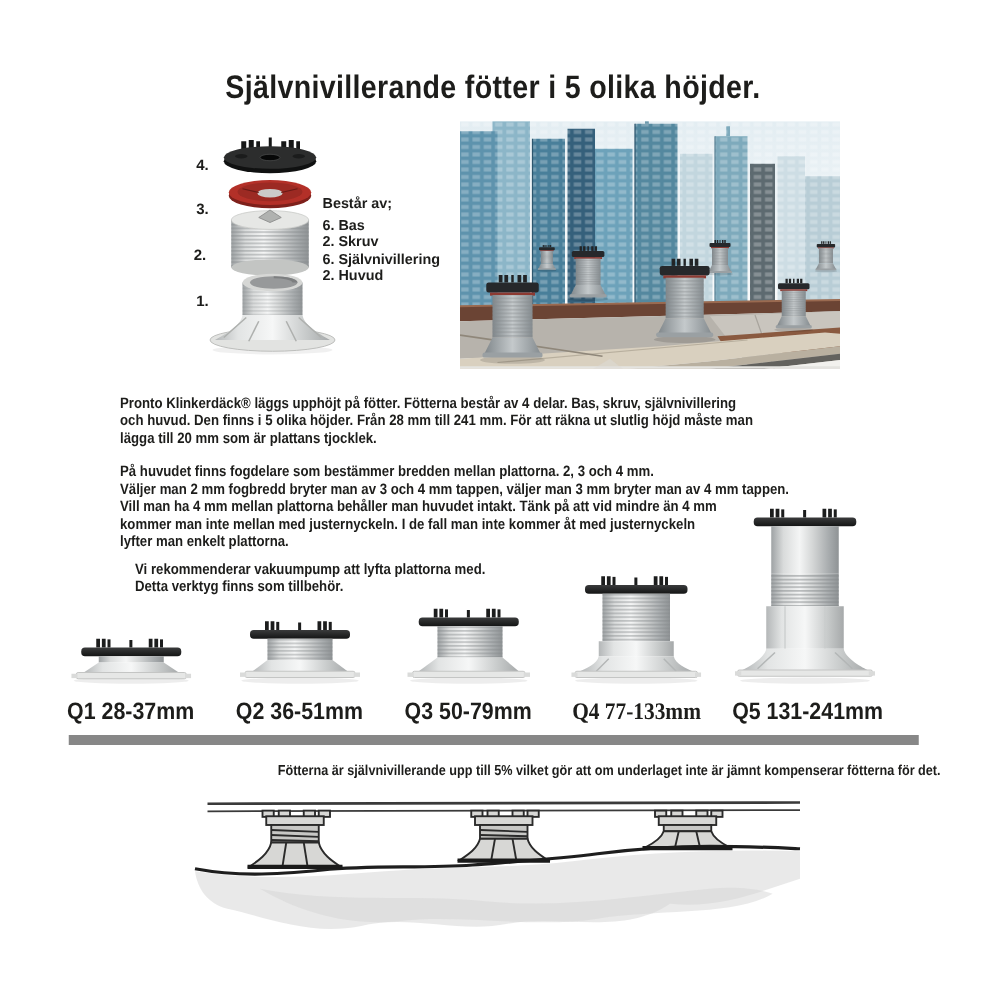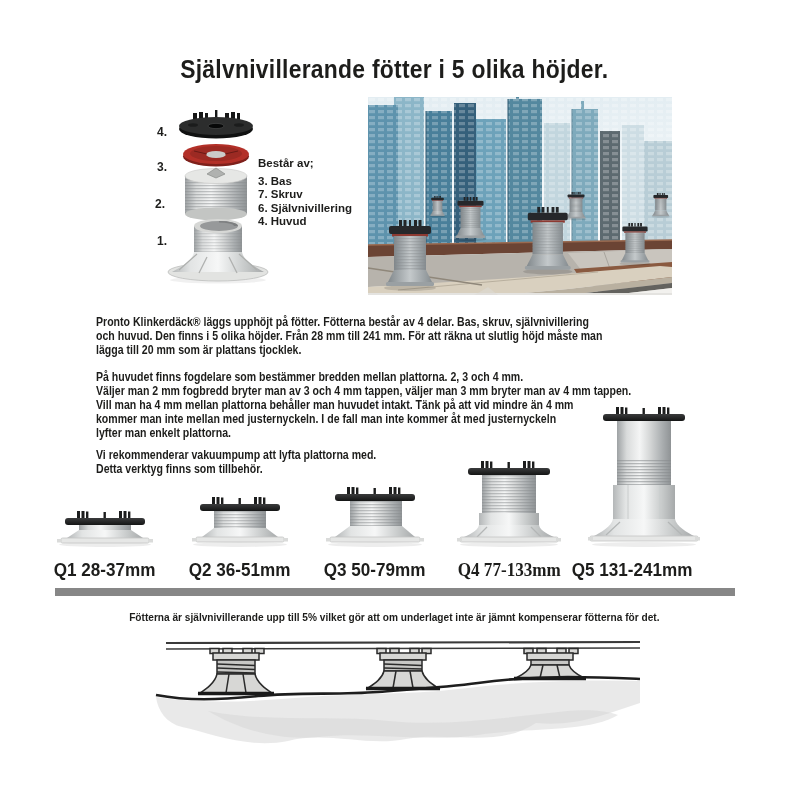--- a/index.html
+++ b/index.html
@@ -14,21 +14,21 @@
   .title-wrap span{display:inline-block;font-size:26px;letter-spacing:.3px;transform:scaleX(.88);transform-origin:50% 50%;white-space:nowrap;}
   .num{font-size:12px;}
   .brand{left:258px;top:108px;font-size:11.5px;line-height:14px;letter-spacing:.2px;}
   .brand sup{font-size:7.5px;}
   .parts{left:258px;top:157px;font-size:11.5px;line-height:13.5px;}
   .parts .hd{margin-bottom:4px;}
   .pcell{position:absolute;top:406px;height:142px;width:130px;display:flex;align-items:flex-end;justify-content:center;}
   .plabel{position:absolute;top:559px;width:130px;text-align:center;font-size:19px;}
   .plabel span{display:inline-block;transform:scaleX(.9);transform-origin:50% 50%;white-space:nowrap;}
   .divider{left:55px;top:588px;width:680px;height:8px;}
-  .footer-wrap{top:611px;left:0;right:0;text-align:center;font-size:11.5px;}
+  .footer-wrap{top:611px;left:0;right:0;text-align:right;font-size:11.5px;}
   .footer-wrap span{display:inline-block;transform:scaleX(.88);transform-origin:50% 50%;white-space:nowrap;}
 </style>
 </head>
 <body>
 
 <div id="page">
 
   <svg width="0" height="0" style="position:absolute" aria-hidden="true">
     <defs>
       <linearGradient id="gcyl" x1="0" y1="0" x2="1" y2="0">
@@ -137,24 +137,24 @@
       <rect x="31" y="122" width="48" height="26" fill="url(#ribs)" opacity=".3"></rect>
       <ellipse cx="55" cy="122" rx="24" ry="7" fill="#d6d7d5"></ellipse>
       <ellipse cx="56" cy="122" rx="19" ry="5" fill="#97999a"></ellipse>
       <path d="M56,117 A19,5 0 0 1 75,122 L71,122 A15,3.6 0 0 0 56,118.6 Z" fill="#7d7f80"></path>
     </g>
   </svg>
 
 
   <div class="abs parts">
     <div class="hd">Består av;</div>
-    <div>3. Bas</div>
-    <div>7. Skruv</div>
+    <div>6. Bas</div>
+    <div>2. Skruv</div>
     <div>6. Självnivillering</div>
-    <div>4. Huvud</div>
+    <div>2. Huvud</div>
   </div>
 
   <svg class="abs" style="left:368px;top:97px;" width="304" height="198" viewBox="0 0 304 198">
     <rect x="0" y="0" width="304" height="160" fill="url(#gsky)"></rect>
     <g>
       <rect x="26" y="0" width="30" height="152" fill="#8cb6c8"></rect>
       <rect x="0" y="8" width="30" height="144" fill="#5e93ad"></rect>
       <rect x="58" y="14" width="26" height="138" fill="#497f9a"></rect>
       <rect x="86" y="6" width="22" height="146" fill="#35607b"></rect>
       <rect x="108" y="22" width="30" height="130" fill="#6da2ba"></rect>
@@ -207,21 +207,21 @@
   </div>
 
   <div class="abs body-txt" style="left:96px;top:370px;">
     <div class="ln">På huvudet finns fogdelare som bestämmer bredden mellan plattorna. 2, 3 och 4 mm.</div>
     <div class="ln">Väljer man 2 mm fogbredd bryter man av 3 och 4 mm tappen, väljer man 3 mm bryter man av 4 mm tappen.</div>
     <div class="ln">Vill man ha 4 mm mellan plattorna behåller man huvudet intakt. Tänk på att vid mindre än 4 mm</div>
     <div class="ln">kommer man inte mellan med justernyckeln. I de fall man inte kommer åt med justernyckeln</div>
     <div class="ln">lyfter man enkelt plattorna.</div>
   </div>
 
-  <div class="abs body-txt" style="left:96px;top:448px;">
+  <div class="abs body-txt" style="left:108px;top:448px;">
     <div class="ln">Vi rekommenderar vakuumpump att lyfta plattorna med.</div>
     <div class="ln">Detta verktyg finns som tillbehör.</div>
   </div>
 
   <div class="pcell" style="left:40px;">
     <svg width="96" height="38" viewBox="0 0 96 38">
       <ellipse cx="48" cy="34.5" rx="46" ry="2.5" fill="#000" opacity=".07"></ellipse>
       <g fill="#1c1d1d">
         <rect x="20" y="1" width="3" height="7"></rect>
           <rect x="24.5" y="1" width="3" height="7"></rect>
@@ -330,21 +330,21 @@
       <rect x="2" y="130" width="108" height="5" rx="1.5" fill="#e6e7e6" stroke="#c4c5c4" stroke-width=".8"></rect>
       <rect x="0" y="131" width="5" height="3.5" fill="#dadbda"></rect>
         <rect x="107" y="131" width="5" height="3.5" fill="#dadbda"></rect>
     </svg>
   </div>
 
   <div class="plabel" style="left:40px;"><span>Q1 28-37mm</span></div>
   <div class="plabel" style="left:175px;text-decoration:underline;"><span>Q2 36-51mm</span></div>
   <div class="plabel" style="left:310px;"><span>Q3 50-79mm</span></div>
   <div class="plabel" style="left:444px;font-family:Liberation Serif, serif;"><span>Q4 77-133mm</span></div>
-  <div class="plabel" style="left:565px;"><span>Q5 131-241mm</span></div>
+  <div class="plabel" style="left:579px;"><span>Q5 131-241mm</span></div>
 
   <div class="abs divider" style="background:#878787;"></div>
 
   <div class="abs footer-wrap">
     <span>Fötterna är självnivillerande upp till 5% vilket gör att om underlaget inte är jämnt kompenserar fötterna för det.</span>
   </div>
 
   <svg class="abs" style="left:148px;top:631px;" width="500" height="128" viewBox="0 0 500 128">
 
     <path d="M8,66 C60,74 110,70 160,66 C210,62 260,64 310,58 C360,52 420,48 492,50

